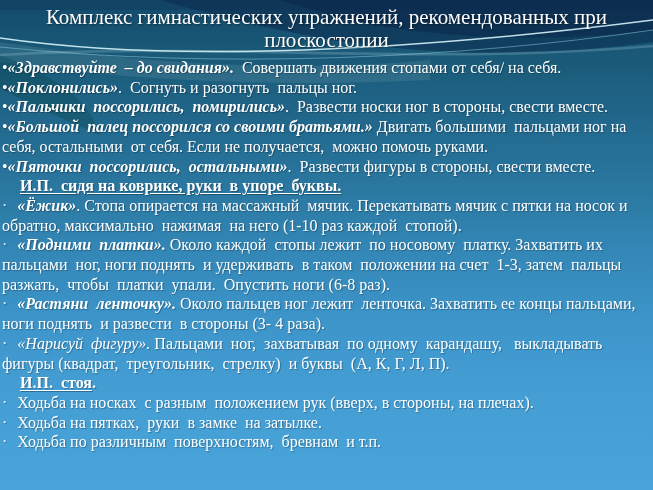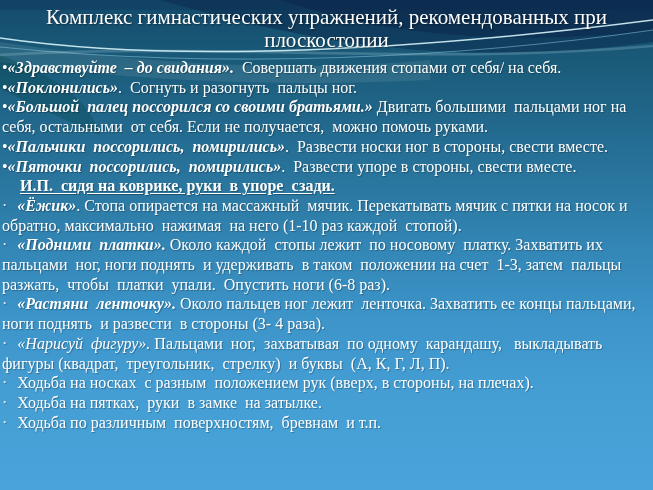--- a/index.html
+++ b/index.html
@@ -68,26 +68,27 @@
     <path d="M0,38 C150,60 370,56 653,20" stroke="#d6f3f8" stroke-width="1.4" fill="none" opacity="0.9"></path>
     <path d="M0,47 C220,70 460,58 653,30" stroke="#8fd0e2" stroke-width="1" fill="none" opacity="0.5"></path>
     <path d="M0,55 C230,42 420,66 653,46" stroke="#bfe5ef" stroke-width="2.6" fill="none" opacity="0.22"></path>
   </svg>
 
   <div class="title">Комплекс гимнастических упражнений, рекомендованных при плоскостопии</div>
 
   <div class="body-text" id="exercise-list">
       <div class="line bullet"><span class="marker">•</span><span class="lead-bi">«Здравствуйте  – до свидания».</span><span>  Совершать движения стопами от себя/ на себя.</span></div>
       <div class="line bullet"><span class="marker">•</span><span class="lead-bi">«Поклонились»</span><span>.  Согнуть и разогнуть  пальцы ног.</span></div>
+      <div class="line bullet"><span class="marker">•</span><span class="lead-bi">«Пальчики  поссорились,  помирились»</span><span>.  Развести носки ног в стороны, свести вместе.</span></div>
       <div class="line bullet"><span class="marker">•</span><span class="lead-bi">«Большой  палец поссорился со своими братьями.»</span><span> Двигать большими  пальцами ног на себя, остальными  от себя. Если не получается,  можно помочь руками.</span></div>
-      <div class="line bullet"><span class="marker">•</span><span class="lead-bi">«Пальчики  поссорились,  помирились»</span><span>.  Развести носки ног в стороны, свести вместе.</span></div>
-      <div class="line bullet"><span class="marker">•</span><span class="lead-bi">«Пяточки  поссорились,  помирились»</span><span>.  Развести упоре в стороны, свести вместе.</span></div>
-      <div class="line heading"><span class="lead-hu">И.П.  сидя на коврике, руки  в упоре  сзади.</span></div>
+      <div class="line bullet"><span class="marker">•</span><span class="lead-bi">«Пяточки  поссорились,  остальными»</span><span>.  Развести фигуры в стороны, свести вместе.</span></div>
+      <div class="line heading"><span class="lead-hu">И.П.  сидя на коврике, руки  в упоре  буквы.</span></div>
       <div class="line dot"><span class="marker">·</span><span class="lead-bi">«Ёжик»</span><span>. Стопа опирается на массажный  мячик. Перекатывать мячик с пятки на носок и обратно, максимально  нажимая  на него (1-10 раз каждой  стопой).</span></div>
       <div class="line dot"><span class="marker">·</span><span class="lead-bi">«Подними  платки».</span><span> Около каждой  стопы лежит  по носовому  платку. Захватить их пальцами  ног, ноги поднять  и удерживать  в таком  положении на счет  1-3, затем  пальцы разжать,  чтобы  платки  упали.  Опустить ноги (6-8 раз).</span></div>
       <div class="line dot"><span class="marker">·</span><span class="lead-bi">«Растяни  ленточку».</span><span> Около пальцев ног лежит  ленточка. Захватить ее концы пальцами, ноги поднять  и развести  в стороны (3- 4 раза).</span></div>
       <div class="line dot"><span class="marker">·</span><span class="lead-i">«Нарисуй  фигуру».</span><span> Пальцами  ног,  захватывая  по одному  карандашу,   выкладывать  фигуры (квадрат,  треугольник,  стрелку)  и буквы  (А, К, Г, Л, П).</span></div>
+      <div class="line heading"><span class="lead-hu">И.П.  стоя</span><span>.</span></div>
       <div class="line dot"><span class="marker">·</span><span>Ходьба на носках  с разным  положением рук (вверх, в стороны, на плечах).</span></div>
       <div class="line dot"><span class="marker">·</span><span>Ходьба на пятках,  руки  в замке  на затылке.</span></div>
       <div class="line dot"><span class="marker">·</span><span>Ходьба по различным  поверхностям,  бревнам  и т.п.</span></div>
     </div>
 
 </div>
 
 </body></html>

